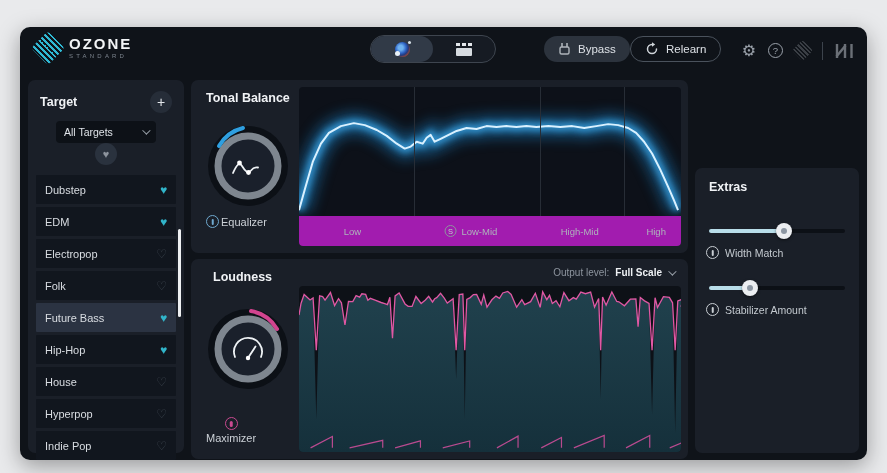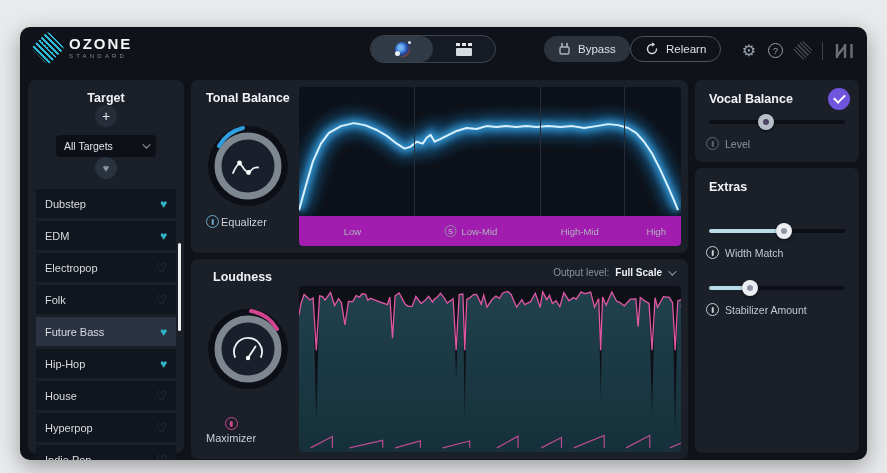--- a/index.html
+++ b/index.html
@@ -43,21 +43,21 @@
   .tb-div{width:1px;height:18px;background:#3c434c;}
   
   .panel{position:absolute;background:var(--panel);border-radius:7px;}
   .sidebar{left:8px;top:53px;width:156px;height:373px;padding:9px 8px;}
   .tonal{left:171px;top:53px;width:497px;height:173px;}
   .loud{left:171px;top:232px;width:497px;height:200px;}
   .vocal{left:675px;top:53px;width:164px;height:82px;}
   .extras{left:675px;top:141px;width:164px;height:285px;}
   .ptitle{color:#f0f2f5;font-size:12.5px;font-weight:bold;}
   
-  .sb-head{display:flex;align-items:center;justify-content:space-between;padding:2px 4px 8px 4px;flex-direction:column;}
+  .sb-head{display:flex;align-items:center;justify-content:space-between;padding:2px 4px 8px 4px;}
   .circle-btn{width:22px;height:22px;border-radius:50%;background:#262d38;color:#e3e7eb;font-size:14px;
     display:flex;align-items:center;justify-content:center;cursor:pointer;}
   .sb-filter{display:flex;align-items:center;justify-content:space-between;padding:0 2px 10px 2px;flex-direction:column;}
   .dropdown{width:100px;height:22px;background:#0d1117;border-radius:4px;display:flex;align-items:center;
     justify-content:space-between;padding:0 8px;color:#dfe3e8;font-size:10.5px;cursor:pointer;}
   .chev{width:6px;height:6px;border-right:1.5px solid #9aa1aa;border-bottom:1.5px solid #9aa1aa;
     transform:rotate(45deg) translateY(-2px);}
   .heart-btn{width:22px;height:22px;border-radius:50%;background:#2a323e;display:flex;align-items:center;
     justify-content:center;color:#8d949e;font-size:11px;cursor:pointer;}
   .tlist{position:relative;}
@@ -314,32 +314,20 @@
               <stop offset="1" stop-color="#15303b"></stop>
           </linearGradient>
         </defs>
         <path fill="url(#tealGrad)" d="M0,160 L0.0,28.0 L2.0,16.8 L5.1,8.1 L11.0,13.5 L14.0,11.5 L17.2,128.8 L20.5,9.5 L23.5,10.2 L25.9,13.6 L31.3,6.3 L35.4,18.8 L39.3,12.2 L42.2,16.2 L45.7,37.6 L49.2,14.9 L53.5,15.0 L56.8,9.3 L60.3,10.8 L62.5,7.5 L66.3,8.1 L68.5,13.7 L70.9,11.9 L75.7,13.7 L81.7,15.9 L85.3,17.0 L88.0,17.9 L90.4,10.8 L93.0,50.4 L95.6,9.5 L99.6,6.7 L105.5,17.3 L108.6,19.6 L112.5,19.7 L116.3,10.1 L121.5,16.9 L125.7,13.5 L129.0,10.0 L132.8,15.4 L135.0,12.3 L137.0,11.2 L140.8,7.0 L144.5,11.6 L147.5,16.4 L153.3,12.3 L156.3,90.0 L159.4,8.3 L163.0,7.8 L164.9,128.4 L166.9,13.0 L170.3,11.2 L173.5,8.3 L176.7,8.1 L181.3,17.6 L183.8,8.6 L187.0,20.3 L191.9,13.3 L195.9,9.7 L199.4,11.9 L202.7,6.7 L207.6,5.2 L211.0,8.1 L216.5,20.4 L221.7,13.2 L224.5,18.0 L230.4,15.1 L235.1,7.0 L239.9,20.6 L242.4,5.6 L246.5,13.1 L249.2,9.0 L252.0,16.9 L255.7,14.2 L259.5,20.0 L263.5,6.4 L268.5,14.2 L272.9,11.2 L275.8,12.7 L280.4,5.9 L284.9,7.4 L290.1,5.8 L294.0,20.4 L298.1,12.0 L300.1,109.3 L302.0,10.7 L305.5,18.5 L311.2,5.8 L316.1,14.9 L318.2,15.2 L323.7,19.1 L329.6,12.7 L335.1,12.5 L337.3,39.2 L339.5,11.1 L343.7,14.3 L348.2,16.7 L351.2,124.1 L354.2,11.3 L356.6,20.7 L362.5,10.3 L368.4,11.0 L371.6,16.2 L374.2,141.9 L376.8,14.4 L382.2,12.6 L380.0,20.0 L380,160 Z"></path>
         <polyline fill="none" stroke="#e058a4" stroke-width="1.3" points="0.0,28.0 2.0,16.8 5.1,8.1 11.0,13.5 14.0,11.5 17.2,62.0 20.5,9.5 23.5,10.2 25.9,13.6 31.3,6.3 35.4,18.8 39.3,12.2 42.2,16.2 45.7,37.6 49.2,14.9 53.5,15.0 56.8,9.3 60.3,10.8 62.5,7.5 66.3,8.1 68.5,13.7 70.9,11.9 75.7,13.7 81.7,15.9 85.3,17.0 88.0,17.9 90.4,10.8 93.0,50.4 95.6,9.5 99.6,6.7 105.5,17.3 108.6,19.6 112.5,19.7 116.3,10.1 121.5,16.9 125.7,13.5 129.0,10.0 132.8,15.4 135.0,12.3 137.0,11.2 140.8,7.0 144.5,11.6 147.5,16.4 153.3,12.3 156.3,62.0 159.4,8.3 163.0,7.8 164.9,62.0 166.9,13.0 170.3,11.2 173.5,8.3 176.7,8.1 181.3,17.6 183.8,8.6 187.0,20.3 191.9,13.3 195.9,9.7 199.4,11.9 202.7,6.7 207.6,5.2 211.0,8.1 216.5,20.4 221.7,13.2 224.5,18.0 230.4,15.1 235.1,7.0 239.9,20.6 242.4,5.6 246.5,13.1 249.2,9.0 252.0,16.9 255.7,14.2 259.5,20.0 263.5,6.4 268.5,14.2 272.9,11.2 275.8,12.7 280.4,5.9 284.9,7.4 290.1,5.8 294.0,20.4 298.1,12.0 300.1,62.0 302.0,10.7 305.5,18.5 311.2,5.8 316.1,14.9 318.2,15.2 323.7,19.1 329.6,12.7 335.1,12.5 337.3,39.2 339.5,11.1 343.7,14.3 348.2,16.7 351.2,62.0 354.2,11.3 356.6,20.7 362.5,10.3 368.4,11.0 371.6,16.2 374.2,62.0 376.8,14.4 382.2,12.6 380.0,20.0"></polyline>
         <path fill="none" stroke="#d54f9e" stroke-width="1.2" opacity="0.85" d="M11.5,156 L33.2,145.0 L33.2,156 M50.3,156 L83.3,148.8 L83.3,156 M95.6,156 L120.8,149.3 L120.8,156 M143.0,156 L169.8,149.4 L169.8,156 M196.9,156 L217.9,144.7 L217.9,156 M241.0,156 L261.1,146.0 L261.1,156 M273.4,156 L303.6,144.0 L303.6,156 M325.3,156 L348.9,144.0 L348.9,156 M368.8,156 L392.9,146.1 L392.9,156 "></path>
       </svg>
     </div>
   </div>
 
-  <div class="panel vocal">
-    <div class="ptitle vb-title">Vocal Balance</div>
-    <div class="check-circle"></div>
-    <div class="slider vocal-s vb-slider">
-      <div class="track"></div>
-        <div class="thumb" style="left: 42%;"></div>
-    </div>
-    <div class="vb-label">
-      <span class="modicon dimc"></span>
-      <span>Level</span>
-    </div>
-  </div>
 
   <div class="panel extras">
     <div class="ptitle ex-title">Extras</div>
     <div class="slider ex-s1">
       <div class="track"></div>
         <div class="fill" style="width: 55%;"></div>
         <div class="thumb" style="left: 55%;"></div>
     </div>
     <div class="ex-l1">
       <span class="modicon lightc"></span>

